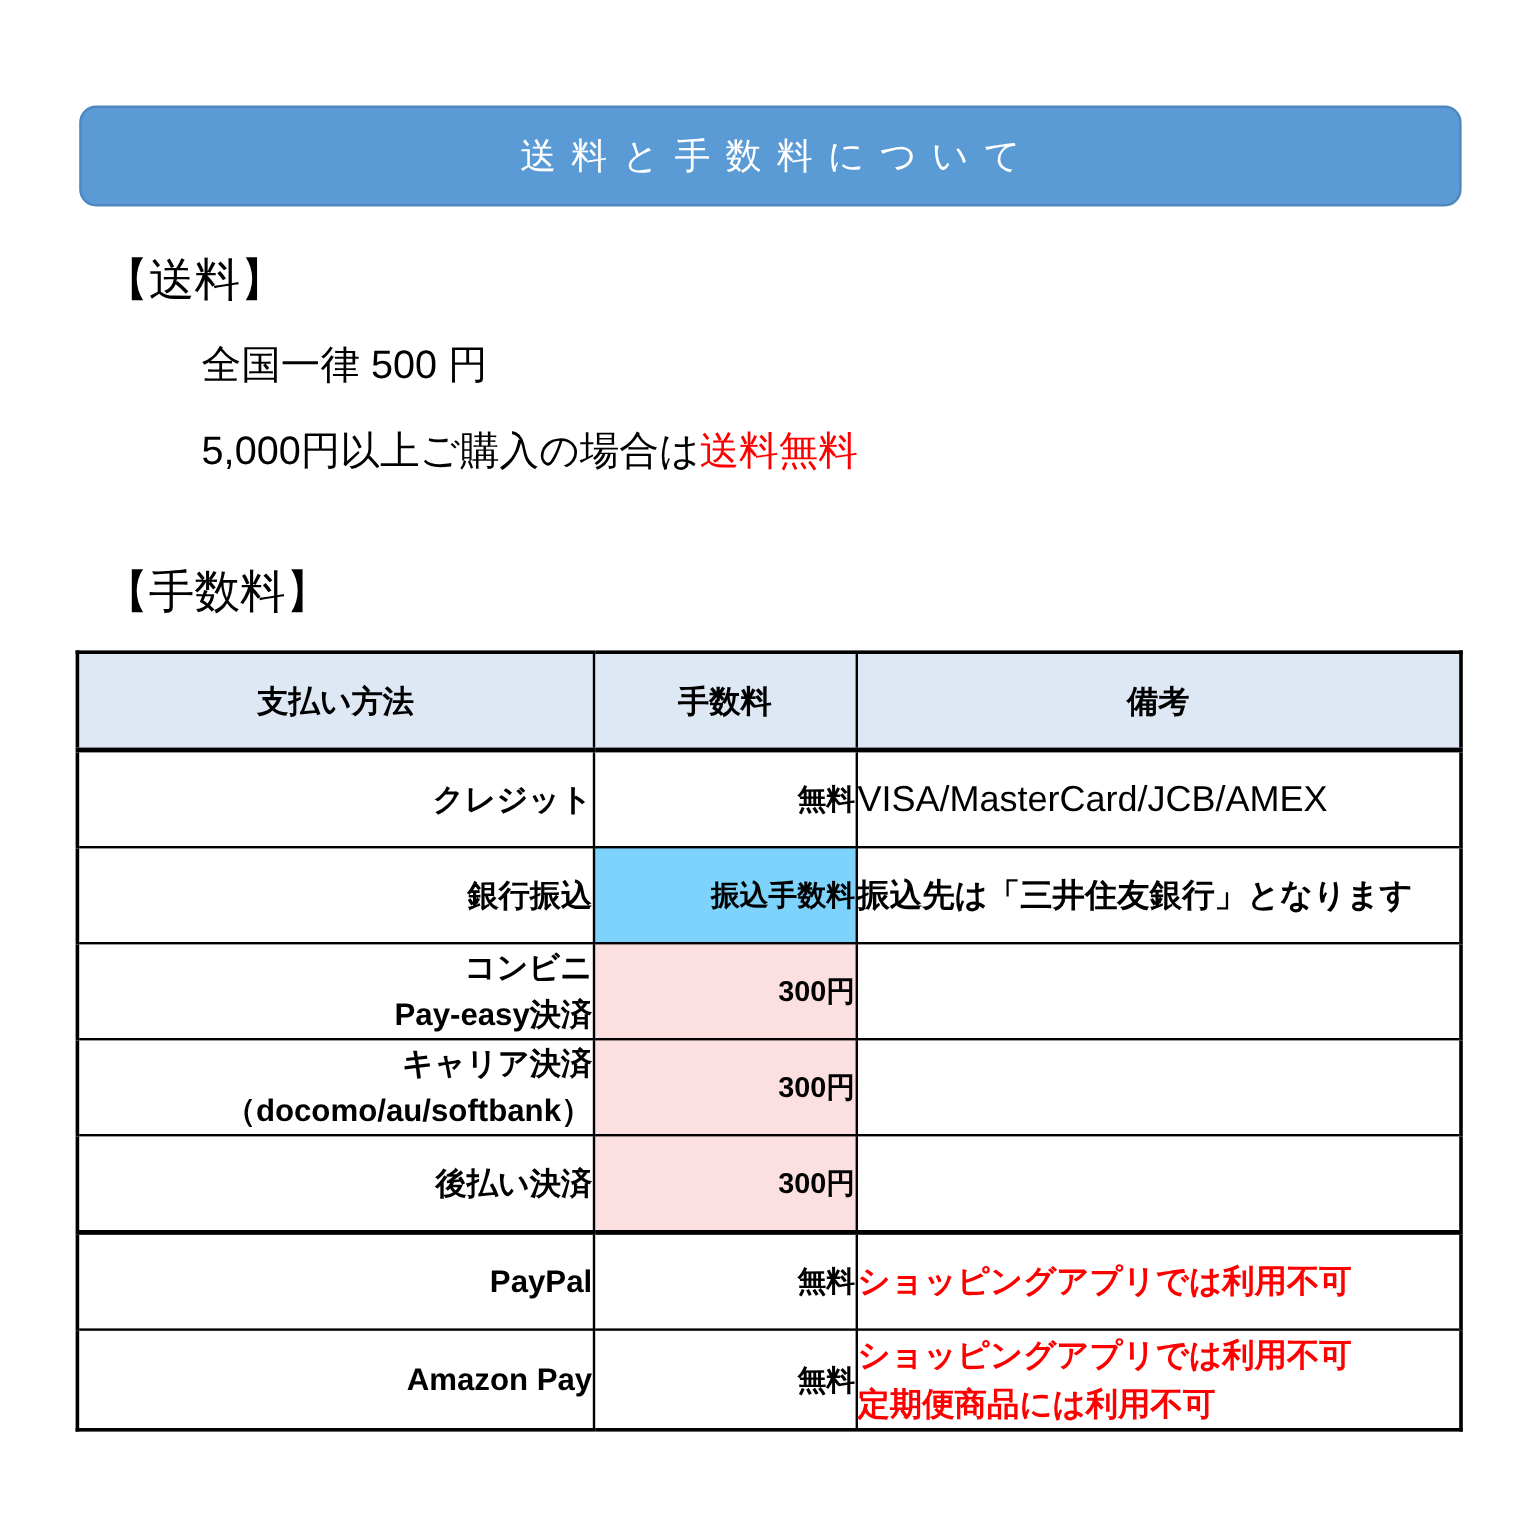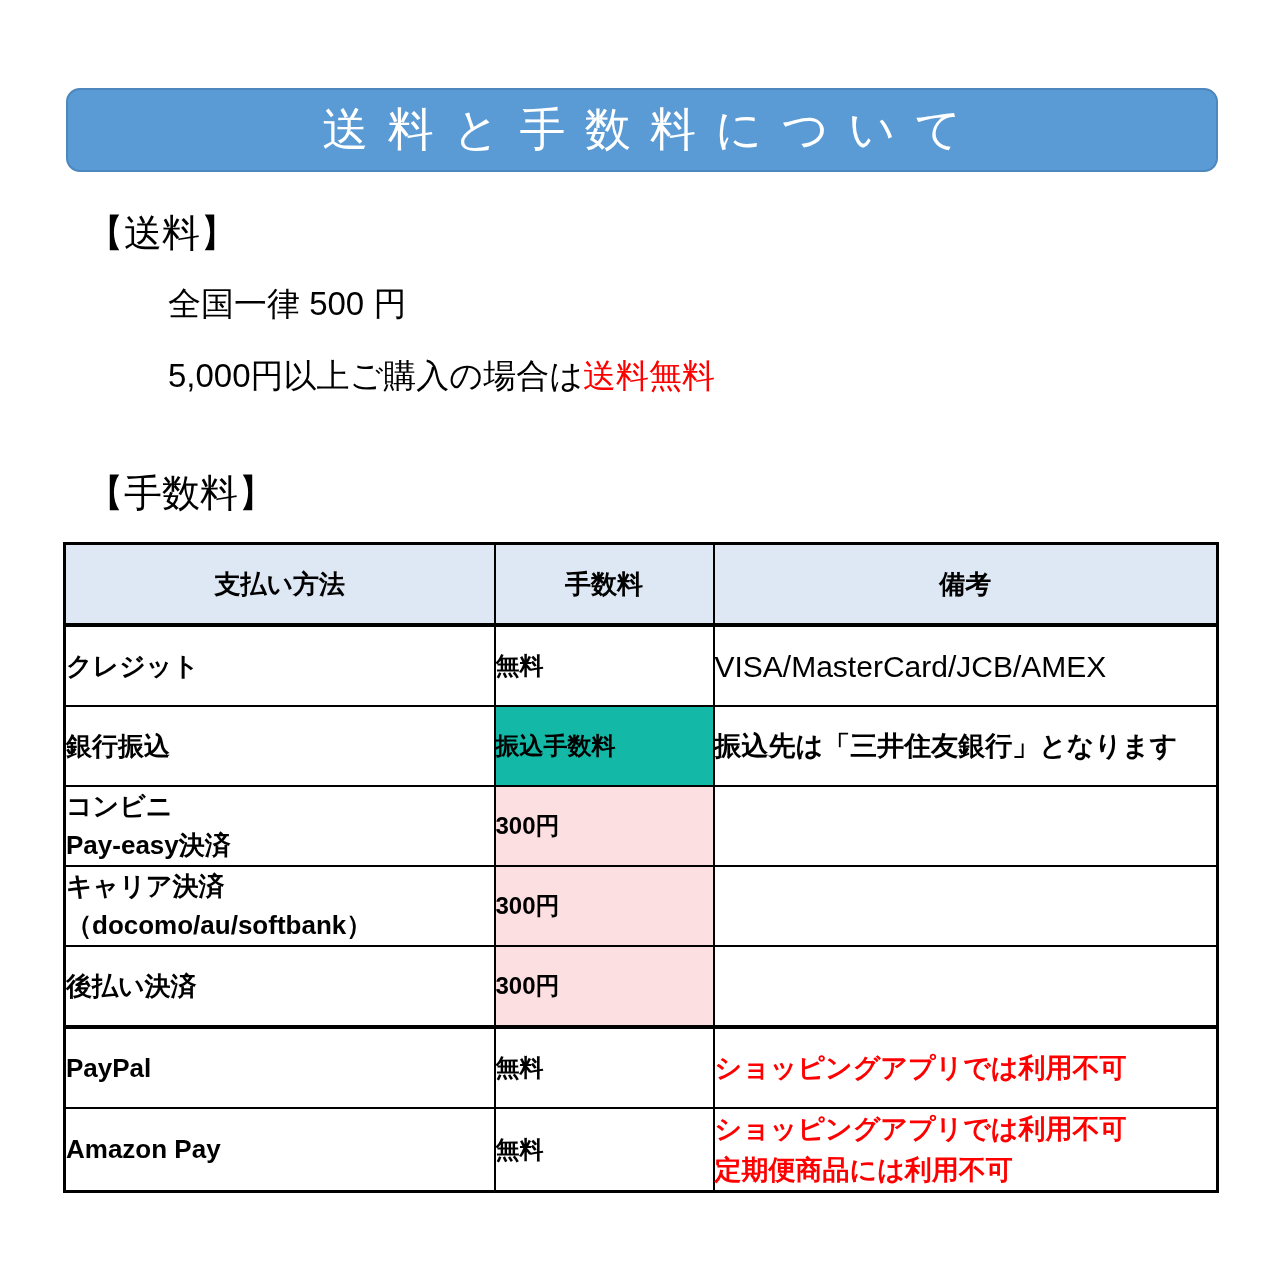--- a/index.html
+++ b/index.html
@@ -25,21 +25,21 @@
     height: 80px;
     background: #5B9BD5;
     border: 2px solid #4d87bd;
     border-radius: 14px;
     display: flex;
     align-items: center;
     justify-content: center;
   }
   .banner-title {
     color: #ffffff;
-    font-size: 46px;
+    font-size: 30px;
     font-weight: 500;
     letter-spacing: 0.42em;
     padding-left: 0.42em; 
     white-space: nowrap;
   }
 
   
   .section-heading {
     position: absolute;
     left: 54px;
@@ -89,21 +89,21 @@
   .fees-table thead th           { border-top-width: 3px; border-bottom-width: 4px; margin-left: 20px; }
   .fees-table tbody tr:last-child td { border-bottom-width: 3px; }
   .fees-table tbody tr.thick-top td  { border-top-width: 4px; }
 
   .fees-table thead th {
     font-size: 26px;
     font-weight: 700;
     text-align: center;
   }
   .method-cell, .fee-cell {
-    text-align: left;
+    text-align: right;
     font-weight: 700;
   }
   .method-cell { font-size: 26px; line-height: 1.5; }
   .fee-cell    { font-size: 24px; }
   .note-cell   {
     text-align: left;
     padding: 4px 6px 4px 8px;
     font-size: 27px;
     font-weight: 700;
     line-height: 1.5;
@@ -153,21 +153,21 @@
           </td>
           <td class="fee-cell">無料</td>
           <td class="note-cell">
             <div>VISA/MasterCard/JCB/AMEX</div>
           </td>
         </tr>
         <tr>
           <td class="method-cell">
             <div>銀行振込</div>
           </td>
-          <td class="fee-cell" style="background: #14b8a6;">振込手数料</td>
+          <td class="fee-cell" style="background: #7dd3fc;">振込手数料</td>
           <td class="note-cell">
             <div>振込先は「三井住友銀行」となります</div>
           </td>
         </tr>
         <tr>
           <td class="method-cell">
             <div>コンビニ</div>
             <div>Pay-easy決済</div>
           </td>
           <td class="fee-cell" style="background: rgb(251, 223, 225);">300円</td>

